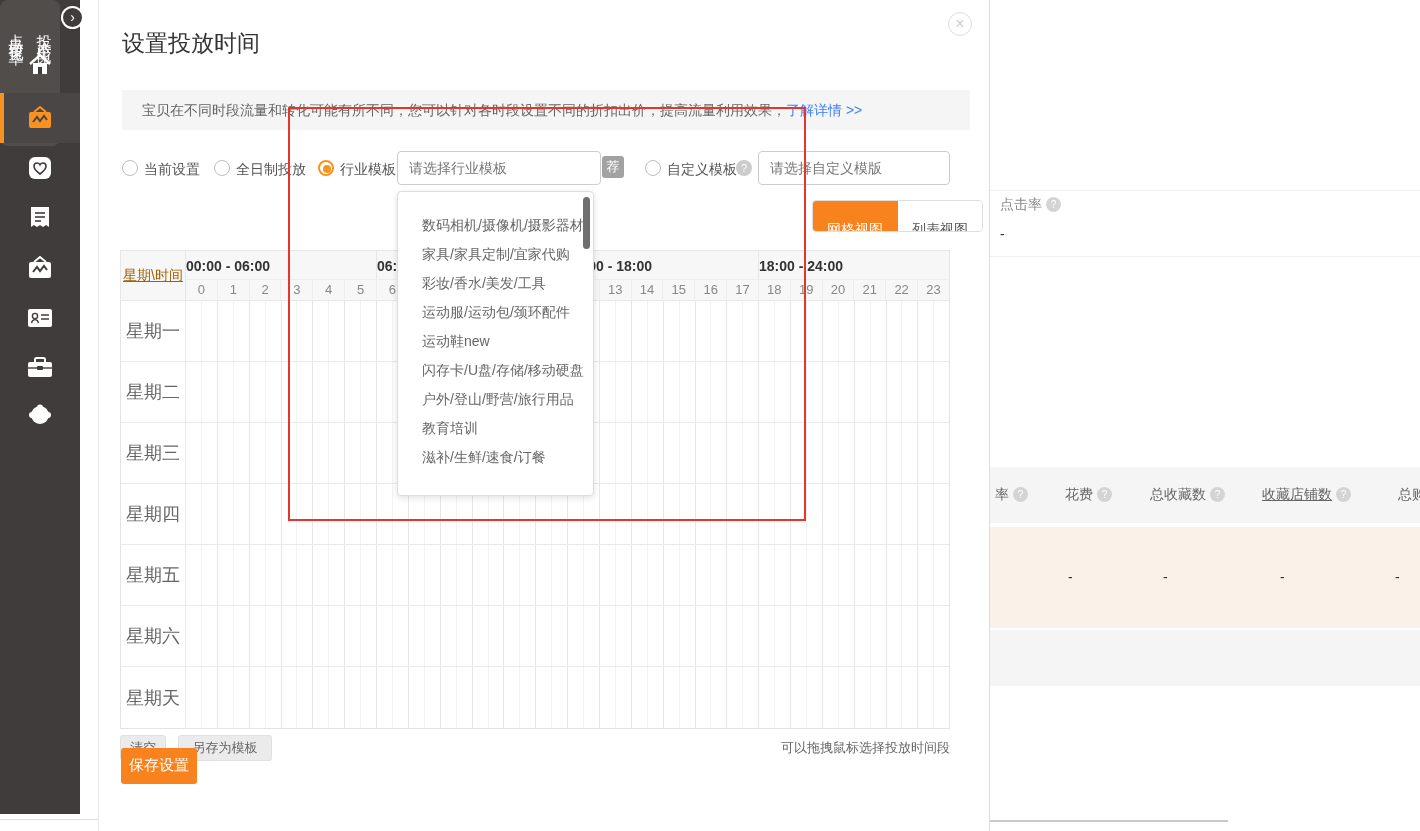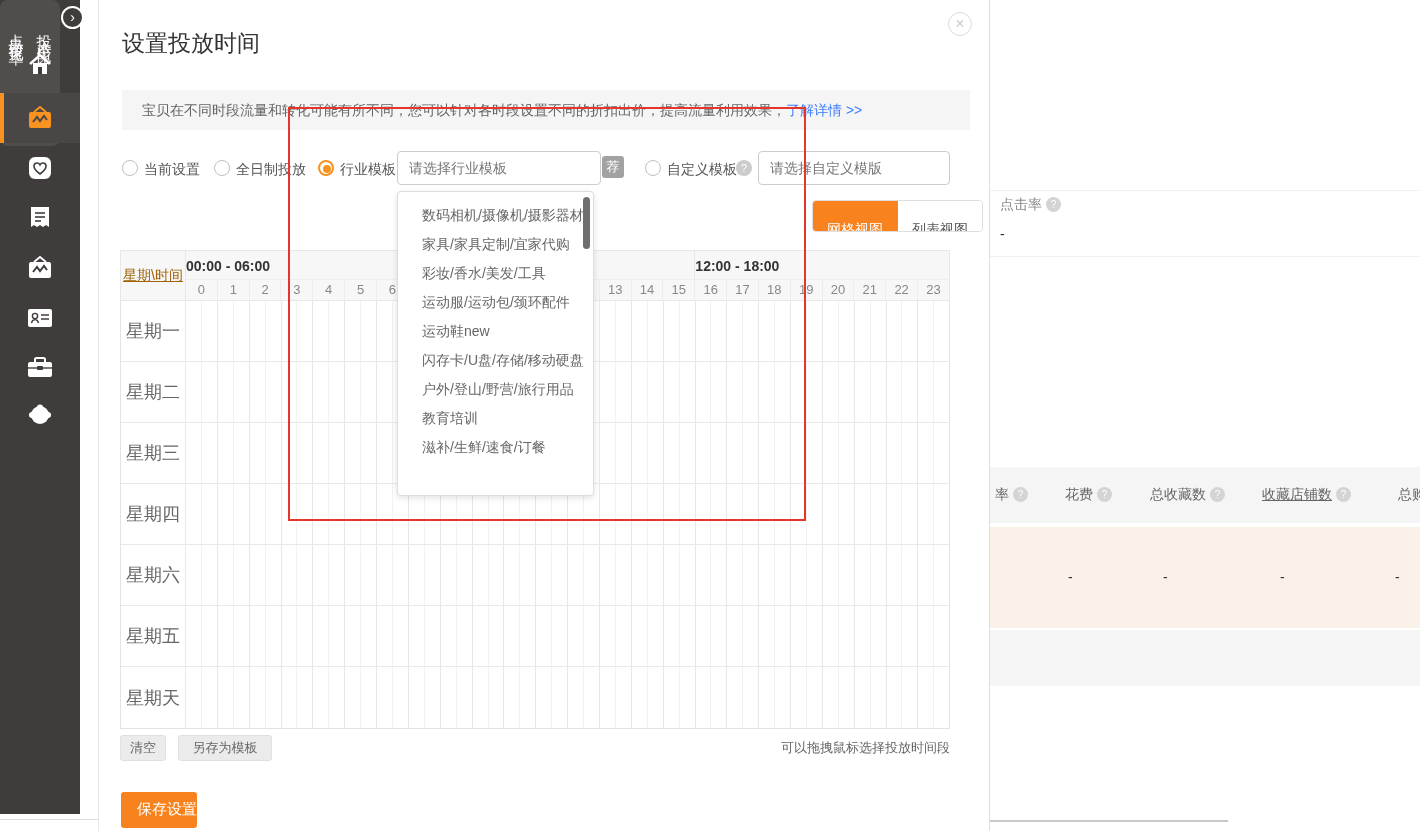--- a/index.html
+++ b/index.html
@@ -57,24 +57,24 @@
   .g-cells { flex:1; display:flex; }
   .g-cell { flex:1; border-right:1px solid #f1f2f3; cursor:pointer; }
   .g-cell:nth-child(even) { border-right:1px solid #e6e7e8; }
   .g-cell:last-child { border-right:none; }
 
   
   .gray-btn { position:absolute; top:735px; height:26px; background:#ebebeb; border:1px solid #e0e0e0; border-radius:3px; color:#666; font-size:13px; line-height:24px; text-align:center; z-index:11; cursor:pointer; }
   #btn-clear { left:120px; width:46px; }
   #btn-savetpl { left:178px; width:94px; }
   #drag-hint { right:470px; top:739px; font-size:13px; color:#666; z-index:11; }
-  #btn-save { left:121px; top:792px; width:76px; height:36px; background:#f7821e; border-radius:3px; color:#fff; font-size:15px; text-align:right; line-height:34px; z-index:11; cursor:pointer; }
-
-  
-  #dd-panel { left:397px; top:191px; width:197px; height:305px; background:#fff; border:1px solid #ddd; border-radius:4px; box-shadow:0 2px 6px rgba(0,0,0,.12); z-index:20; overflow:hidden; padding-top:9px; }
+  #btn-save { left:121px; top:748px; width:76px; height:36px; background:#f7821e; border-radius:3px; color:#fff; font-size:15px; text-align:center; line-height:34px; z-index:11; cursor:pointer; }
+
+  
+  #dd-panel { left:397px; top:191px; width:197px; height:305px; background:#fff; border:1px solid #ddd; border-radius:4px; box-shadow:0 2px 6px rgba(0,0,0,.12); z-index:20; overflow:hidden; padding-top:19px; }
   .dd-item { height:29px; line-height:29px; padding-left:24px; font-size:14px; color:#666; cursor:pointer; white-space:nowrap; }
   #dd-thumb { position:absolute; right:3px; top:5px; width:7px; height:52px; background:#6f6f6f; border-radius:4px; z-index:21; cursor:pointer; }
 
   
   #red-box { left:288px; top:107px; width:518px; height:414px; border:2px solid #e8352c; z-index:30; pointer-events:none; }
 
   
   .bg-div { position:absolute; background:#f0f0f0; height:1px; z-index:1; }
   #ctr-label { left:1000px; top:196px; font-size:14px; color:#8a8a8a; z-index:1; }
   #ctr-value { left:1000px; top:226px; font-size:14px; color:#333; z-index:1; }
@@ -203,20 +203,21 @@
 </div>
 
 <div id="grid" class="abs">
   <div id="grid-header">
     <div id="corner">星期\时间</div>
     <div id="header-right">
       <div id="bands">
           <div class="band">00:00 - 06:00</div>
           <div class="band">06:00 - 12:00</div>
           <div class="band">12:00 - 18:00</div>
+          <div class="band">18:00 - 24:00</div>
         </div>
       <div id="hours-row">
           <div class="hour-cell">0</div>
           <div class="hour-cell">1</div>
           <div class="hour-cell">2</div>
           <div class="hour-cell">3</div>
           <div class="hour-cell">4</div>
           <div class="hour-cell">5</div>
           <div class="hour-cell">6</div>
           <div class="hour-cell">7</div>
@@ -446,21 +447,21 @@
           <div class="g-cell"></div>
           <div class="g-cell"></div>
           <div class="g-cell"></div>
           <div class="g-cell"></div>
           <div class="g-cell"></div>
           <div class="g-cell"></div>
           <div class="g-cell"></div>
         </div>
       </div>
       <div class="g-row">
-        <div class="g-day">星期六</div>
+        <div class="g-day">星期五</div>
         <div class="g-cells">
           <div class="g-cell"></div>
           <div class="g-cell"></div>
           <div class="g-cell"></div>
           <div class="g-cell"></div>
           <div class="g-cell"></div>
           <div class="g-cell"></div>
           <div class="g-cell"></div>
           <div class="g-cell"></div>
           <div class="g-cell"></div>
@@ -499,21 +500,21 @@
           <div class="g-cell"></div>
           <div class="g-cell"></div>
           <div class="g-cell"></div>
           <div class="g-cell"></div>
           <div class="g-cell"></div>
           <div class="g-cell"></div>
           <div class="g-cell"></div>
         </div>
       </div>
       <div class="g-row">
-        <div class="g-day">星期五</div>
+        <div class="g-day">星期六</div>
         <div class="g-cells">
           <div class="g-cell"></div>
           <div class="g-cell"></div>
           <div class="g-cell"></div>
           <div class="g-cell"></div>
           <div class="g-cell"></div>
           <div class="g-cell"></div>
           <div class="g-cell"></div>
           <div class="g-cell"></div>
           <div class="g-cell"></div>

